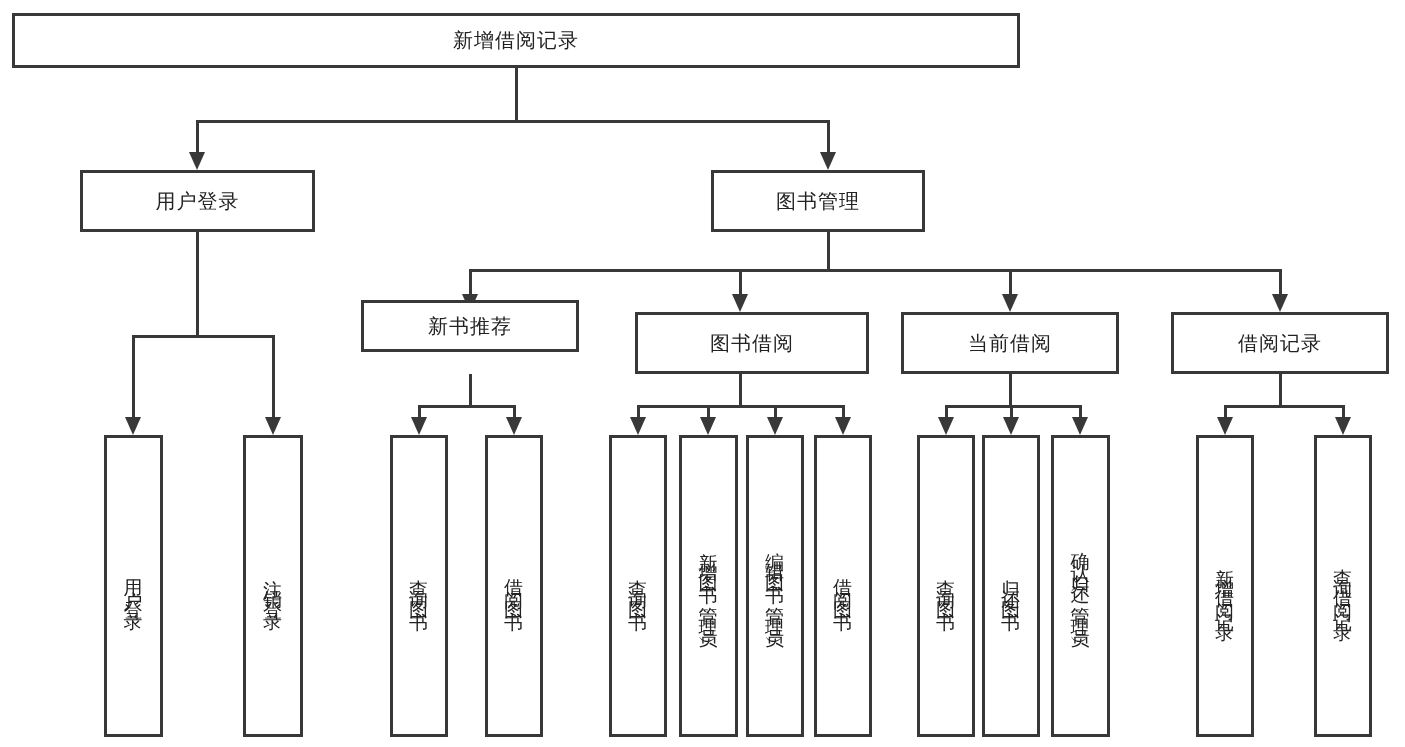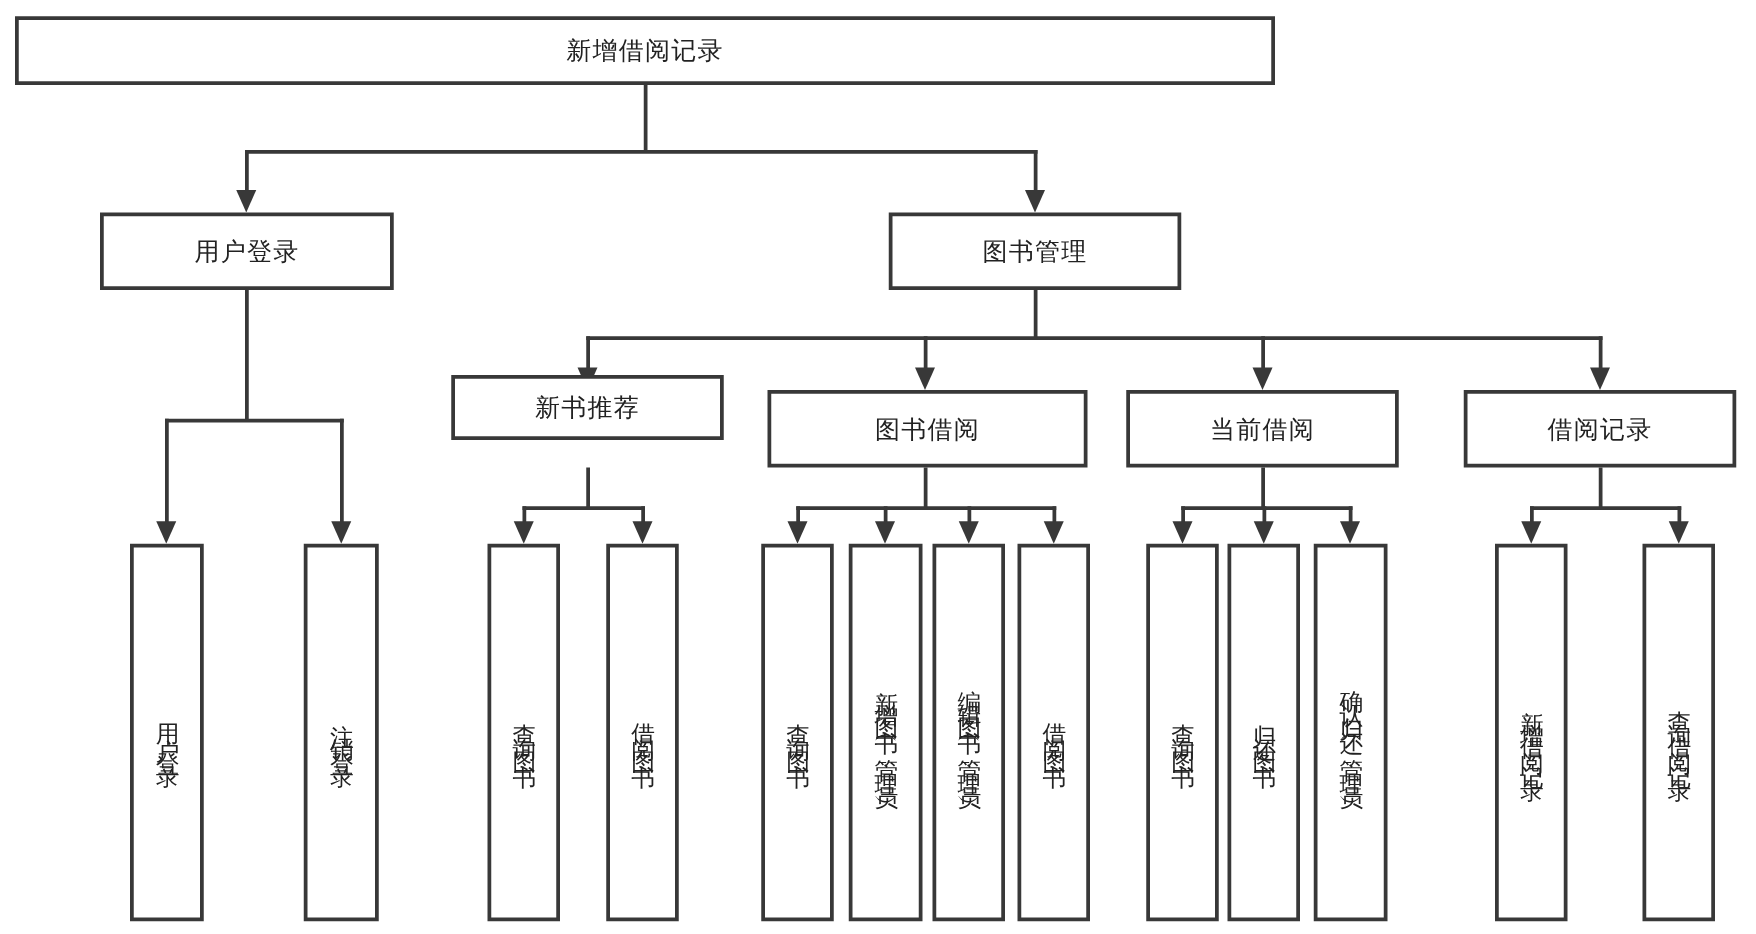--- a/index.html
+++ b/index.html
@@ -45,21 +45,21 @@
   <div class="lv" style="left:515px;top:68px;height:54px"></div>
   <div class="lh" style="left:196px;top:120px;width:634px"></div>
   <div class="lv" style="left:196px;top:120px;height:34px"></div>
   <div class="arr" style="left:189px;top:152px"></div>
   <div class="lv" style="left:827px;top:120px;height:34px"></div>
   <div class="arr" style="left:820px;top:152px"></div>
 
   <div class="box" style="left:80px;top:170px;width:235px;height:62px">
     <span class="lbl">用户登录</span>
   </div>
-  <div class="box" style="left:711px;top:170px;width:234px;height:62px">
+  <div class="box" style="left:711px;top:170px;width:214px;height:62px">
     <span class="lbl">图书管理</span>
   </div>
 
   <div class="lv" style="left:196px;top:232px;height:105px"></div>
   <div class="lh" style="left:132px;top:335px;width:143px"></div>
   <div class="lv" style="left:132px;top:335px;height:84px"></div>
   <div class="arr" style="left:125px;top:417px"></div>
   <div class="lv" style="left:272px;top:335px;height:84px"></div>
   <div class="arr" style="left:265px;top:417px"></div>
 
@@ -70,21 +70,21 @@
   <div class="lv" style="left:739px;top:269px;height:27px"></div>
   <div class="arr" style="left:732px;top:294px"></div>
   <div class="lv" style="left:1009px;top:269px;height:27px"></div>
   <div class="arr" style="left:1002px;top:294px"></div>
   <div class="lv" style="left:1279px;top:269px;height:27px"></div>
   <div class="arr" style="left:1272px;top:294px"></div>
 
   <div class="box" style="left:361px;top:300px;width:218px;height:52px">
     <span class="lbl">新书推荐</span>
   </div>
-  <div class="box" style="left:614px;top:312px;width:256px;height:62px">
+  <div class="box" style="left:635px;top:312px;width:234px;height:62px">
     <span class="lbl">图书借阅</span>
   </div>
   <div class="box" style="left:901px;top:312px;width:218px;height:62px">
     <span class="lbl">当前借阅</span>
   </div>
   <div class="box" style="left:1171px;top:312px;width:218px;height:62px">
     <span class="lbl">借阅记录</span>
   </div>
 
   <div class="lv" style="left:469px;top:374px;height:33px"></div>

